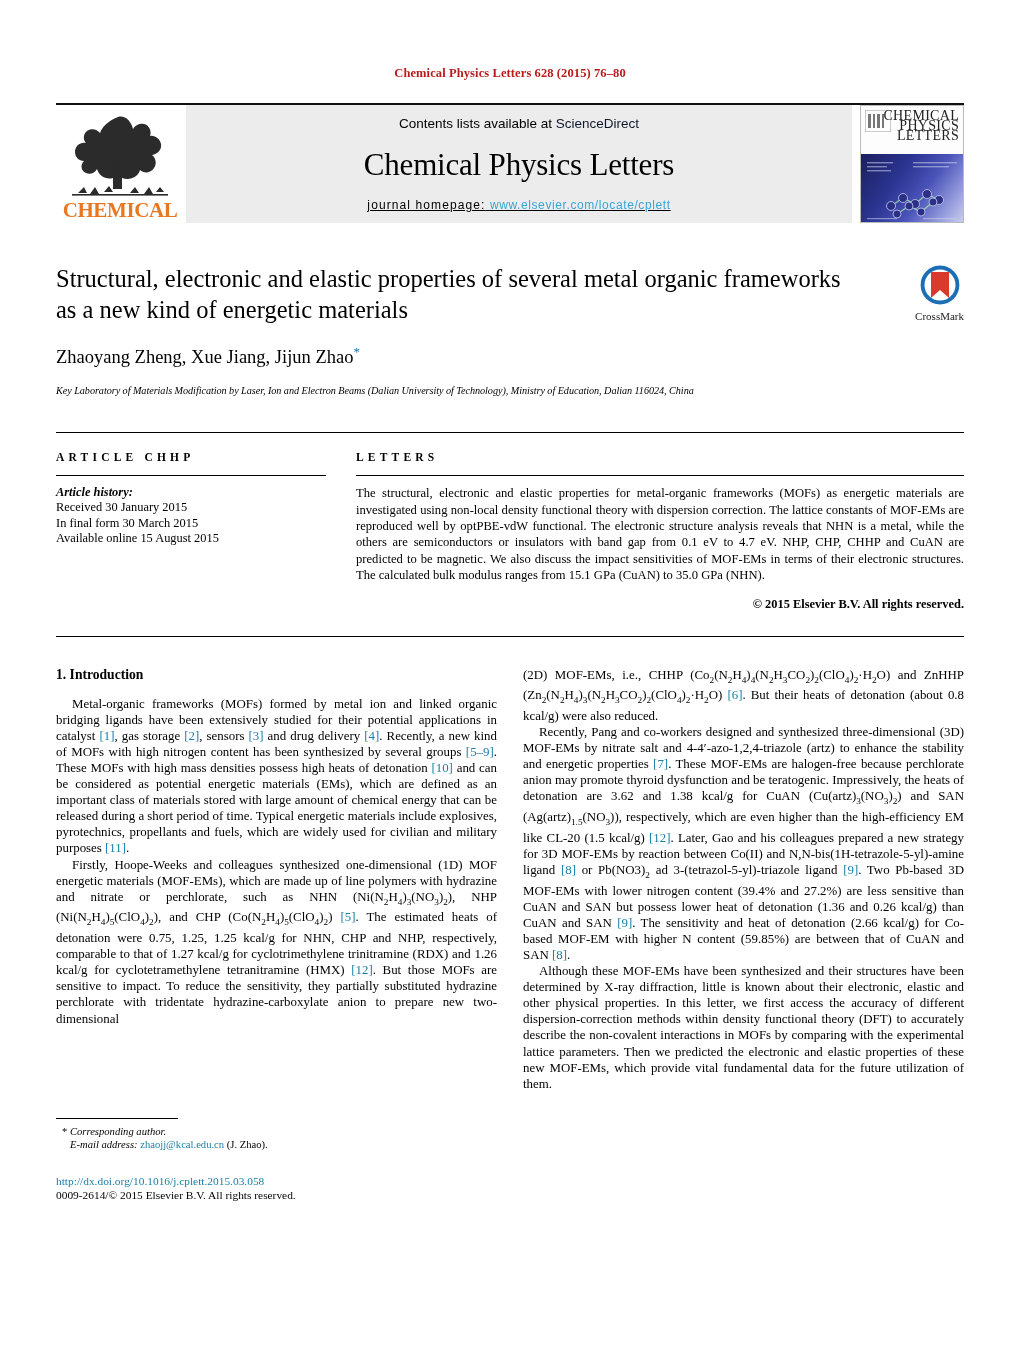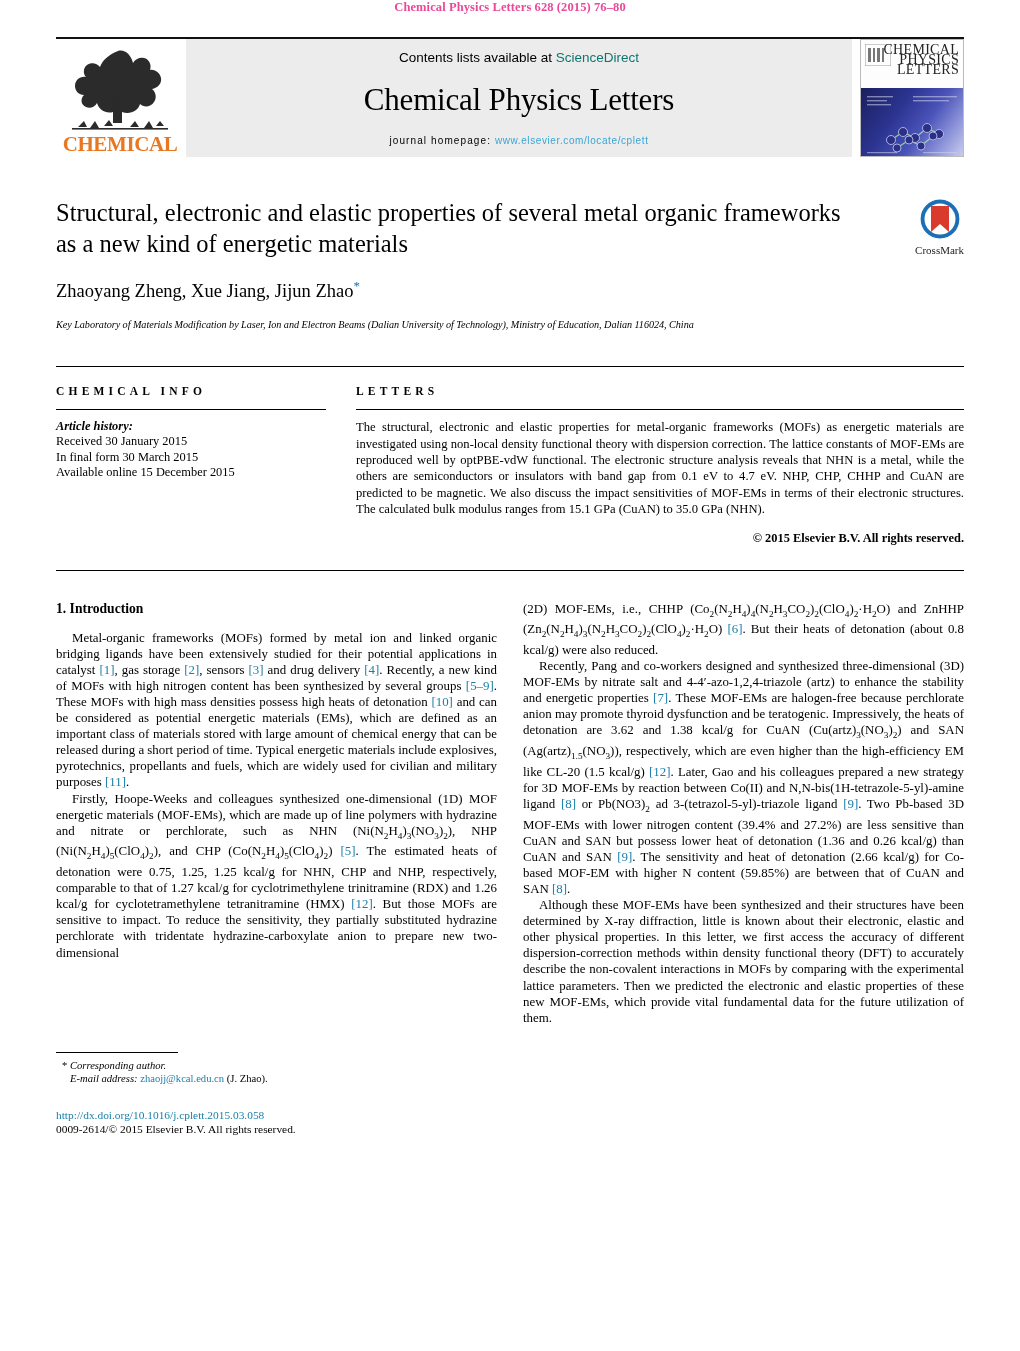--- a/index.html
+++ b/index.html
@@ -11,24 +11,25 @@
     font-family: "Liberation Serif", serif;
     color: #000000;
     position: relative;
     overflow: hidden;
   }
   .page { width: 1020px; height: 1351px; position: relative; padding: 0 56px; }
 
   
   .running-head {
     text-align: center;
-    color: #ec4899;
+    color: #b91c1c;
     font-size: 12.5px;
     font-weight: bold;
     letter-spacing: 0.1px;
+    padding-top: 66px;
   }
 
   
   .masthead {
     margin-top: 22px;
     border-top: 2px solid #111;
     display: flex;
     align-items: stretch;
     height: 120px;
   }
@@ -57,30 +58,31 @@
     flex: 1 1 auto;
     background: #ececec;
     display: flex;
     flex-direction: column;
     justify-content: space-between;
     align-items: center;
     padding: 11px 8px 11px 8px;
     margin-left: 2px;
   }
   .contents-line { font-size: 13.5px; font-family: "Liberation Sans", sans-serif; }
-  .contents-line .sd { color: #0f766e; }
+  .contents-line .sd { color: #0f172a; }
   .journal-name {
     font-size: 31px;
     font-family: "Liberation Serif", serif;
     letter-spacing: -0.2px;
   }
   .homepage-line {
-    font-size: 10px;
+    font-size: 12px;
     font-family: "Liberation Sans", sans-serif;
     letter-spacing: 1.1px;
+    text-decoration: underline;
   }
   .homepage-line .url { color: #3aa5d4; letter-spacing: 0.6px; }
   .cover-thumb {
     width: 104px;
     flex: 0 0 104px;
     margin-left: 8px;
     border: 1px solid #bbb;
     background: #fff;
     position: relative;
     overflow: hidden;
@@ -287,26 +289,26 @@
         <circle cx="22" cy="22" r="15.5" fill="#ffffff"></circle>
         <path d="M13 9 L31 9 L31 35 L22 27 L13 35 Z" fill="#d93a2b"></path>
         <circle cx="22" cy="22" r="20" fill="none" stroke="#ffffff" stroke-width="1.2"></circle>
       </svg>
       <span class="crossmark-label">CrossMark</span>
     </div>
   </div>
 
   <div class="info-abs">
     <div class="col-info">
-      <div class="sec-head">CHEMICAL INFO</div>
+      <div class="sec-head">ARTICLE CHHP</div>
       <div class="rule"></div>
       <div class="hist-title">Article history:</div>
       <div class="hist-line">Received 30 January 2015</div>
       <div class="hist-line">In final form 30 March 2015</div>
-      <div class="hist-line">Available online 15 December 2015</div>
+      <div class="hist-line">Available online 15 August 2015</div>
     </div>
 
     <div class="col-abs">
       <div class="sec-head">LETTERS</div>
       <div class="rule"></div>
       <p class="abstract-text">The structural, electronic and elastic properties for metal-organic frameworks (MOFs) as energetic materials are investigated using non-local density functional theory with dispersion correction. The lattice constants of MOF-EMs are reproduced well by optPBE-vdW functional. The electronic structure analysis reveals that NHN is a metal, while the others are semiconductors or insulators with band gap from 0.1 eV to 4.7 eV. NHP, CHP, CHHP and CuAN are predicted to be magnetic. We also discuss the impact sensitivities of MOF-EMs in terms of their electronic structures. The calculated bulk modulus ranges from 15.1 GPa (CuAN) to 35.0 GPa (NHN).</p>
       <div class="copyright">© 2015 Elsevier B.V. All rights reserved.</div>
     </div>
   </div>
 

